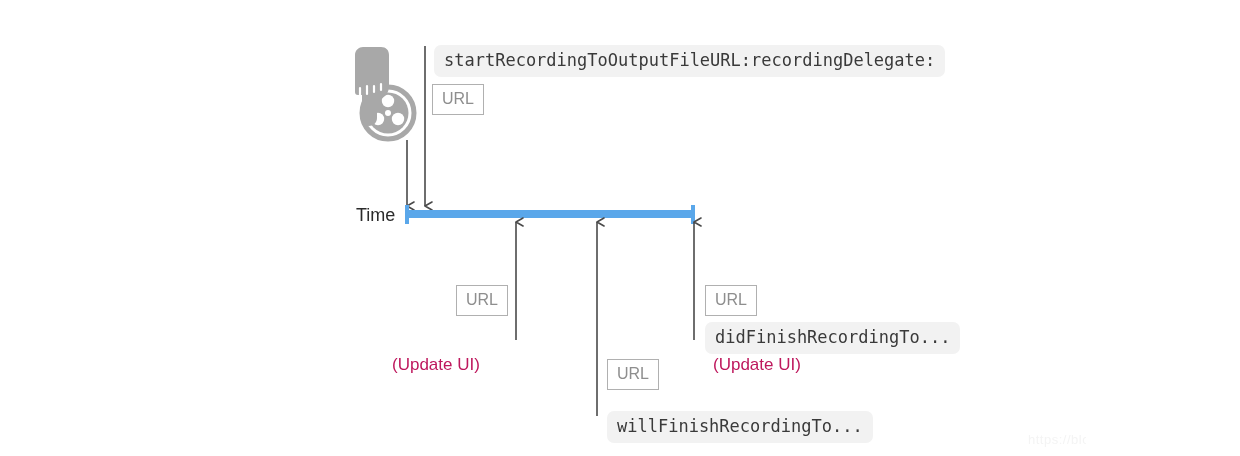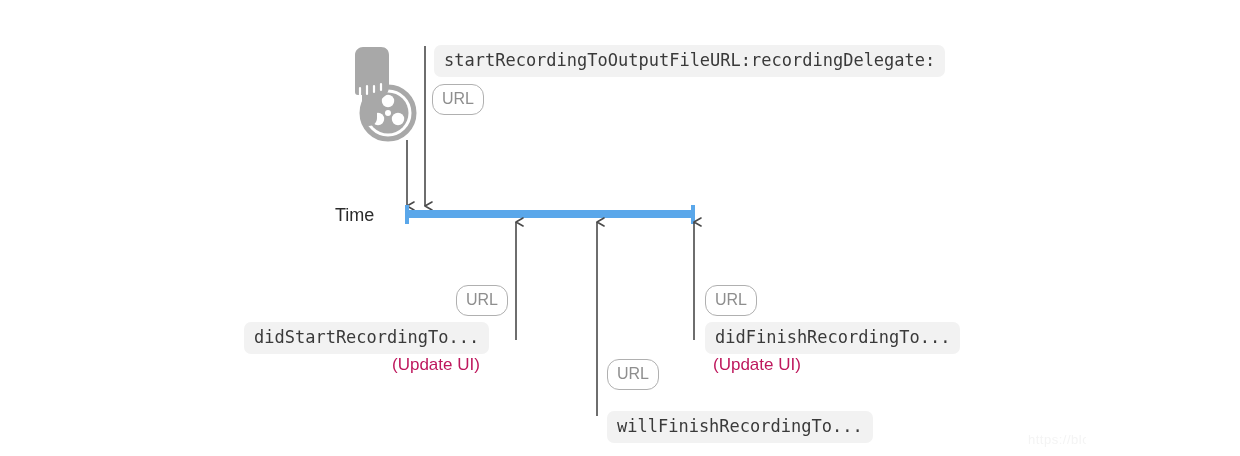--- a/index.html
+++ b/index.html
@@ -34,21 +34,21 @@
 
   
   .url-badge {
     position: absolute;
     font-family: "Liberation Sans", sans-serif;
     font-size: 16px;
     line-height: 1;
     color: #8e8e8e;
     background: transparent;
     border: 1.6px solid #b0b0b0;
-    border-radius: 12px;
+    border-radius: 0;
     padding: 6px 9px 7px 9px;
     white-space: pre;
   }
 
   
   .note {
     position: absolute;
     font-family: "Liberation Sans", sans-serif;
     font-size: 17px;
     color: #be185d;
@@ -137,24 +137,23 @@
 
     <line x1="516" y1="340" x2="516" y2="222" stroke="#4a4a4a" stroke-width="1.6" marker-end="url(#arrowUp)"></line>
     <line x1="597" y1="416" x2="597" y2="222" stroke="#4a4a4a" stroke-width="1.6" marker-end="url(#arrowUp)"></line>
     <line x1="694" y1="340" x2="694" y2="222" stroke="#4a4a4a" stroke-width="1.6" marker-end="url(#arrowUp)"></line>
   </svg>
 
   <div class="code-chip" style="left:434px; top:45px;">startRecordingToOutputFileURL:recordingDelegate:</div>
 
   <div class="url-badge" style="left:432px; top:84px;">URL</div>
 
-  <div class="axis-label" style="left:335px; top:205px;">Time</div>
+  <div class="axis-label" style="left:356px; top:205px;">Time</div>
 
   <div class="url-badge" style="left:456px; top:285px;">URL</div>
-  <div class="code-chip" style="left:244px; top:322px;">didStartRecordingTo...</div>
   <div class="note" style="left:392px; top:355px;">(Update UI)</div>
 
   <div class="url-badge" style="left:607px; top:359px;">URL</div>
   <div class="code-chip" style="left:607px; top:411px;">willFinishRecordingTo...</div>
 
   <div class="url-badge" style="left:705px; top:285px;">URL</div>
   <div class="code-chip" style="left:705px; top:322px;text-align:center;">didFinishRecordingTo...</div>
   <div class="note" style="left:713px; top:355px;">(Update UI)</div>
 
   <div class="watermark" style="left:1028px; top:432px;">https://blog.csdn.net/yl262389543</div>

